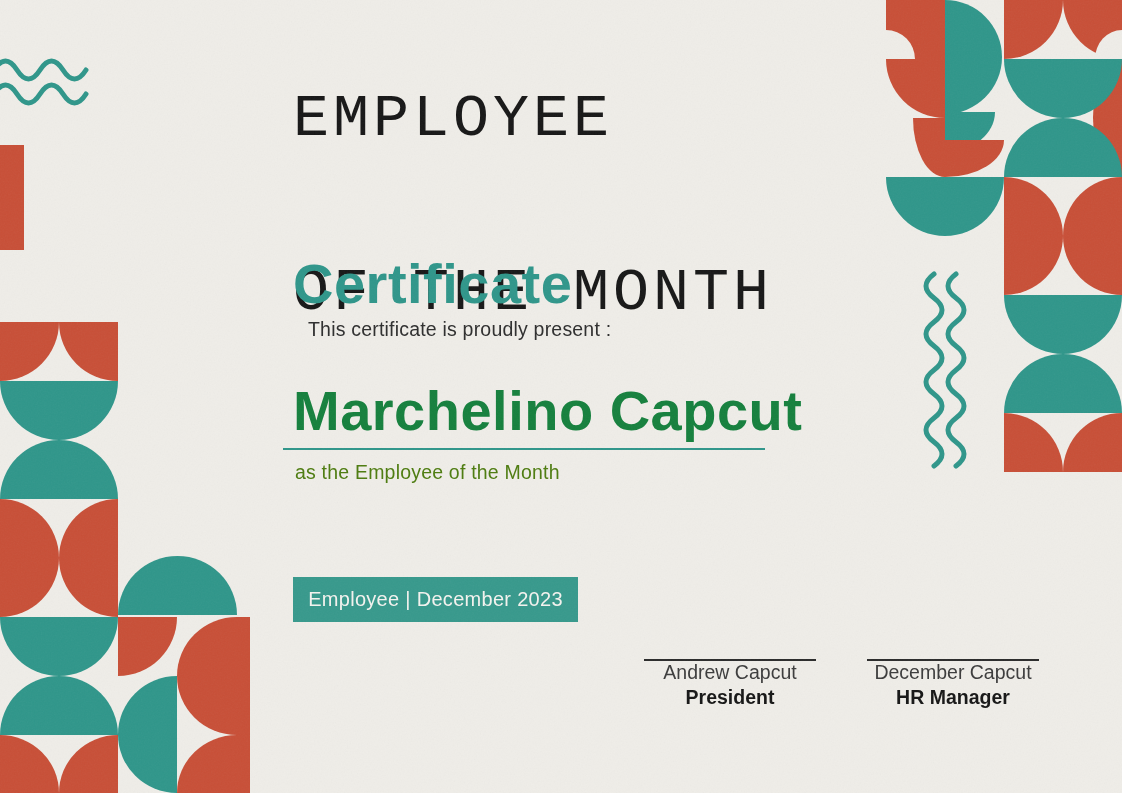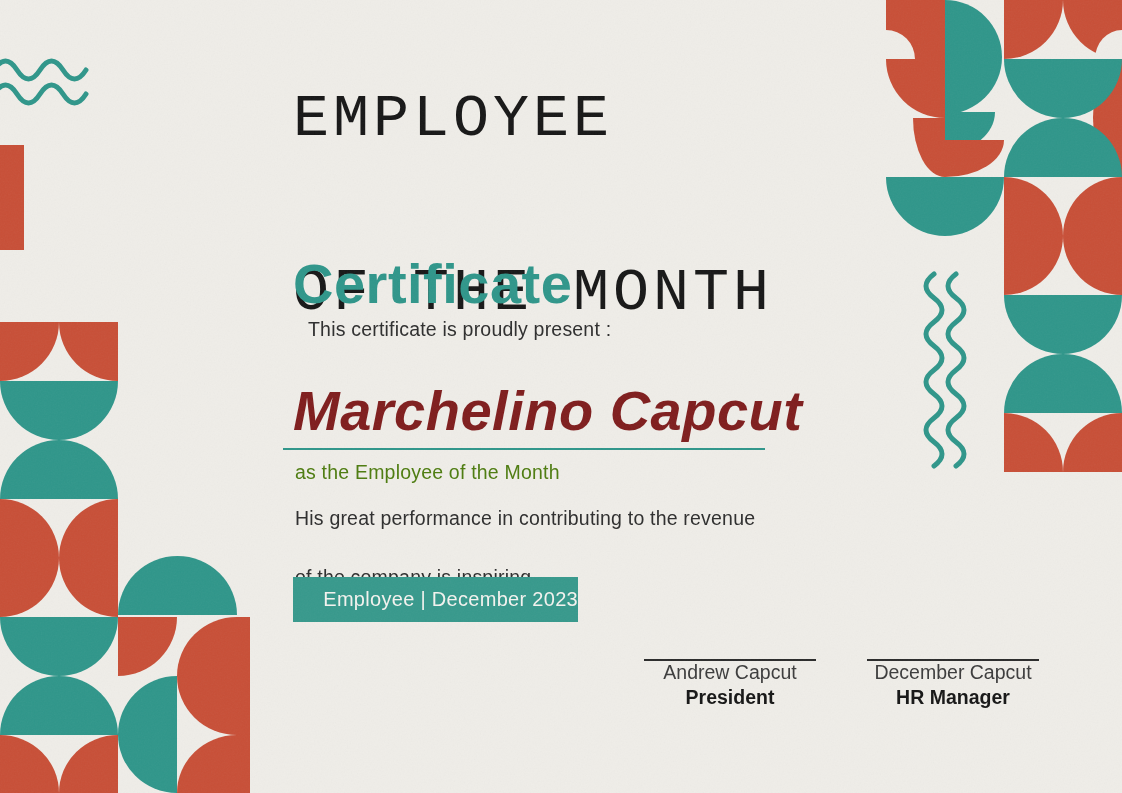--- a/index.html
+++ b/index.html
@@ -37,21 +37,21 @@
     position: absolute; left: 295px; top: 461px;
     font-size: 19.5px; color: #4d7c0f; letter-spacing: 0.2px;
   }
   .description {
     position: absolute; left: 295px; top: 504px;
     font-size: 19.5px; line-height: 29.5px; color: #2e2e2e; letter-spacing: 0.2px;
     white-space: pre-line;
   }
   .badge {
     position: absolute; left: 293px; top: 577px; width: 285px; height: 45px;
-    display: flex; align-items: center; justify-content: flex-end;
+    display: flex; align-items: center; justify-content: center;
     color: #f4f3ef; font-size: 20px; letter-spacing: 0.3px;
   }
   .sig-block { position: absolute; top: 659px; width: 172px; text-align: center; }
   .sig-1 { left: 644px; }
   .sig-2 { left: 867px; }
   .sig-line { border-top: 2px solid #2b2b2b; width: 100%; height: 0; }
   .sig-name { font-size: 19.5px; color: #3c3c3c; }
   .sig-title { margin-top: 2px; font-size: 19.5px; font-weight: 700; color: #161616; }
   .texture {
     position: absolute; inset: 0; z-index: 5;
@@ -138,29 +138,26 @@
   <div class="content">
 
     <div class="title" style="color: rgb(23, 23, 23);"><span>EMPLOYEE</span><br>
       <span>OF THE MONTH</span>
     </div>
 
     <div class="subtitle" style="color: rgb(47, 150, 138);">Certificate</div>
 
     <div class="intro">This certificate is proudly present :</div>
 
-    <div class="recipient" style="color: #7f1d1d; font-style: italic;">Marchelino Capcut</div>
+    <div class="recipient" style="color: #15803d;">Marchelino Capcut</div>
 
     <div class="name-rule" style="background: rgb(47, 150, 138);"></div>
 
     <div class="role-line">as the Employee of the Month</div>
 
-    <div class="description"><span>His great performance in contributing to the revenue</span><br>
-      <span>of the company is inspiring</span>
-    </div>
 
     <div class="badge" style="background: rgb(55, 153, 140);">
       <span>Employee | December 2023</span>
     </div>
 
     <div class="sig-block sig-1">
       <div class="sig-line"></div>
       <div class="sig-name">Andrew Capcut</div>
       <div class="sig-title">President</div>
     </div>

